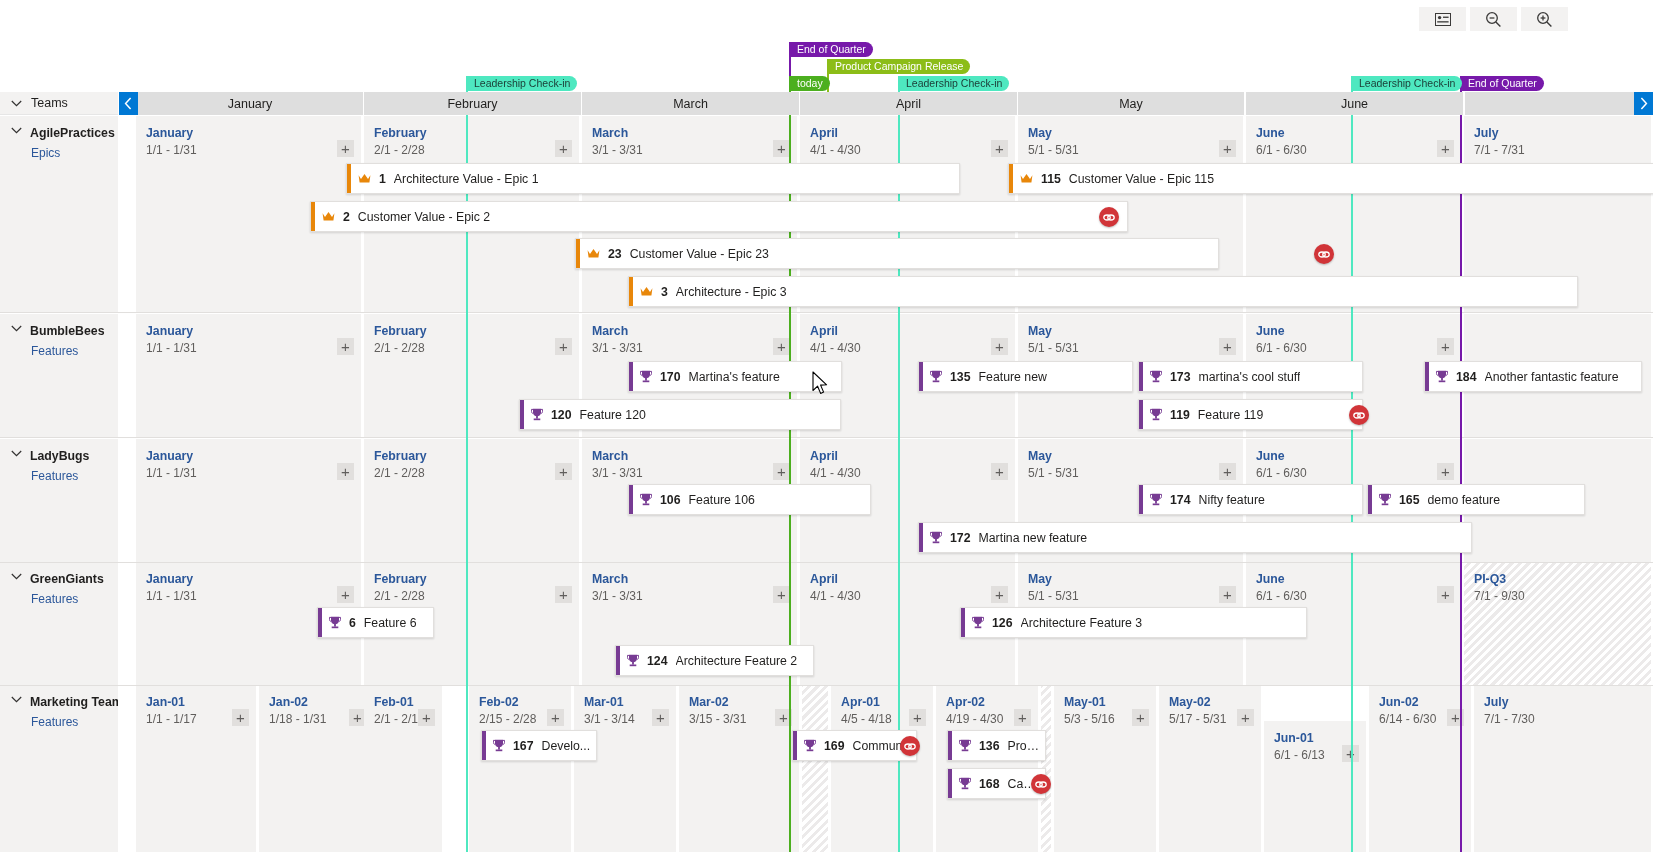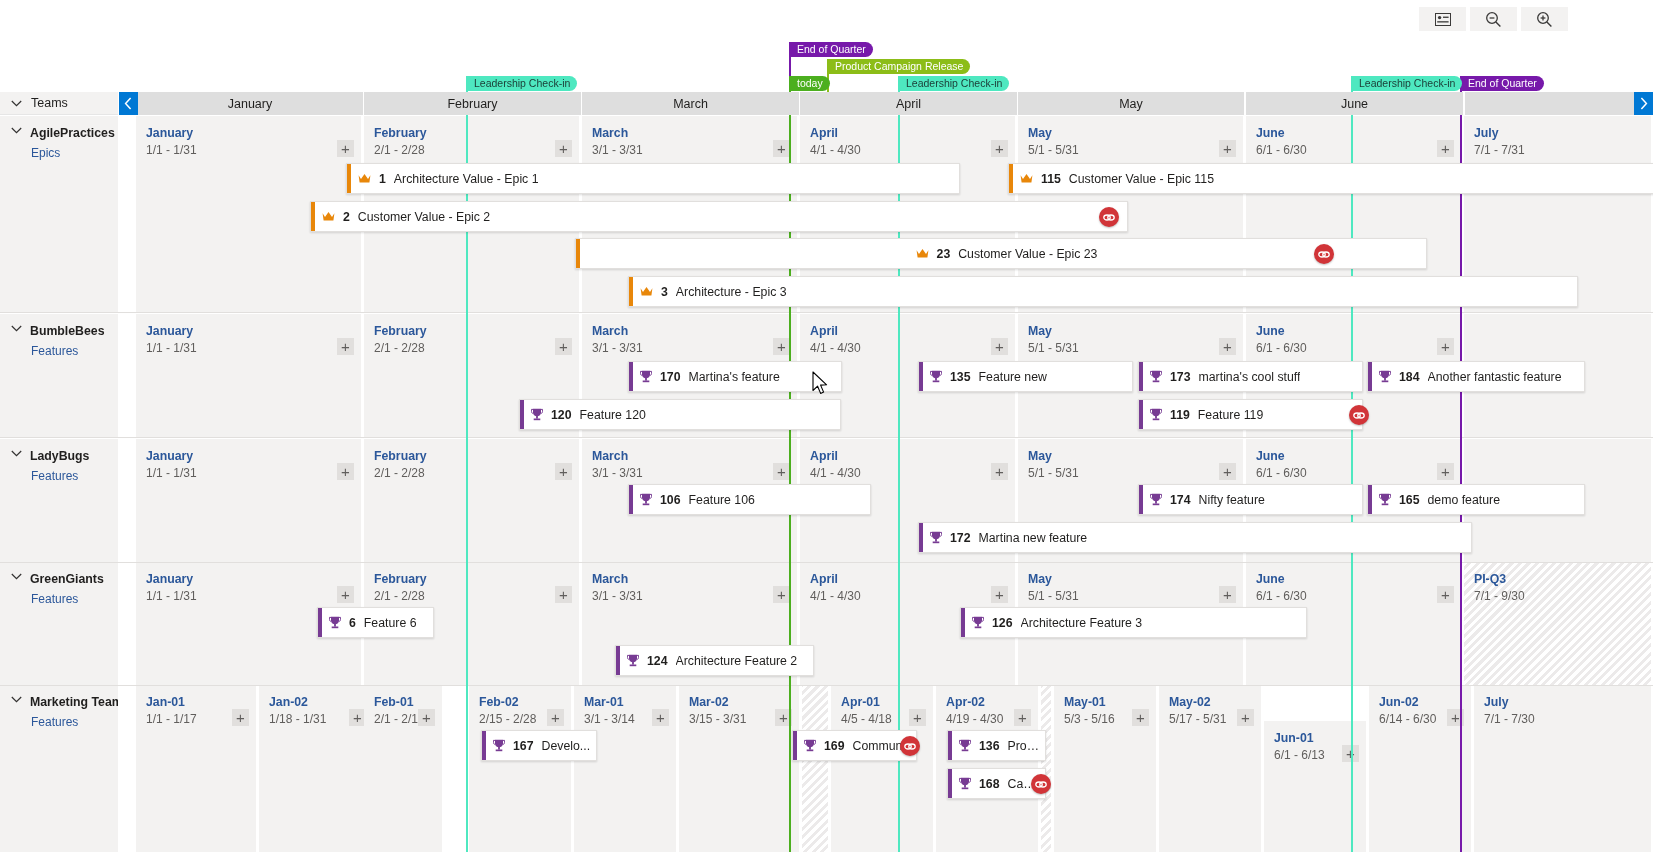--- a/index.html
+++ b/index.html
@@ -449,21 +449,21 @@
       </span>
       <span class="idnum">2</span>
       <span class="ttl">Customer Value - Epic 2</span>
     </div>
     <div class="linkbadge" style="left: 1099px; top: 207px;">
       <svg width="12" height="11" viewBox="0 0 12 11">
         <ellipse cx="4" cy="5.5" rx="3.2" ry="2.5" fill="none" stroke="#fff" stroke-width="1.3"></ellipse>
         <ellipse cx="8" cy="5.5" rx="3.2" ry="2.5" fill="none" stroke="#fff" stroke-width="1.3"></ellipse>
       </svg>
     </div>
-    <div class="card" style="left: 575px; width: 852px; top: 238px; justify-content: center;">
+    <div class="card" style="left: 575px; width: 644px; top: 238px;">
       <div class="stripe" style="background:#e8870a"></div>
       <span class="ic">
         <svg width="13" height="11" viewBox="0 0 13 11">
           <path d="M0.6,2.2 L3,6 L6.5,0.9 L10,6 L12.4,2.2 L11.4,9.6 L1.6,9.6 Z" fill="#e8870a"></path>
         </svg>
       </span>
       <span class="idnum">23</span>
       <span class="ttl">Customer Value - Epic 23</span>
     </div>
     <div class="linkbadge" style="left: 1314px; top: 244px;">
@@ -517,21 +517,21 @@
           <path d="M2,0.7 L10,0.7 L10,4.2 C10,6.6 8.3,8.2 6,8.2 C3.7,8.2 2,6.6 2,4.2 Z" fill="#773b93"></path>
           <rect x="5.1" y="8" width="1.8" height="2.6" fill="#773b93"></rect>
           <rect x="2.7" y="10.5" width="6.6" height="1.7" fill="#773b93"></rect>
           <path d="M2,1.4 L0.4,1.4 L0.4,3.4 C0.4,4.7 1.2,5.3 2.2,5.4" fill="none" stroke="#773b93" stroke-width="1"></path>
           <path d="M10,1.4 L11.6,1.4 L11.6,3.4 C11.6,4.7 10.8,5.3 9.8,5.4" fill="none" stroke="#773b93" stroke-width="1"></path>
         </svg>
       </span>
       <span class="idnum">173</span>
       <span class="ttl">martina's cool stuff</span>
     </div>
-    <div class="card" style="left: 1367px; width: 218px; top: 361px;">
+    <div class="card" style="left: 1424px; width: 218px; top: 361px;">
       <div class="stripe" style="background:#773b93"></div>
       <span class="ic">
         <svg width="12" height="13" viewBox="0 0 12 13">
           <path d="M2,0.7 L10,0.7 L10,4.2 C10,6.6 8.3,8.2 6,8.2 C3.7,8.2 2,6.6 2,4.2 Z" fill="#773b93"></path>
           <rect x="5.1" y="8" width="1.8" height="2.6" fill="#773b93"></rect>
           <rect x="2.7" y="10.5" width="6.6" height="1.7" fill="#773b93"></rect>
           <path d="M2,1.4 L0.4,1.4 L0.4,3.4 C0.4,4.7 1.2,5.3 2.2,5.4" fill="none" stroke="#773b93" stroke-width="1"></path>
           <path d="M10,1.4 L11.6,1.4 L11.6,3.4 C11.6,4.7 10.8,5.3 9.8,5.4" fill="none" stroke="#773b93" stroke-width="1"></path>
         </svg>
       </span>

